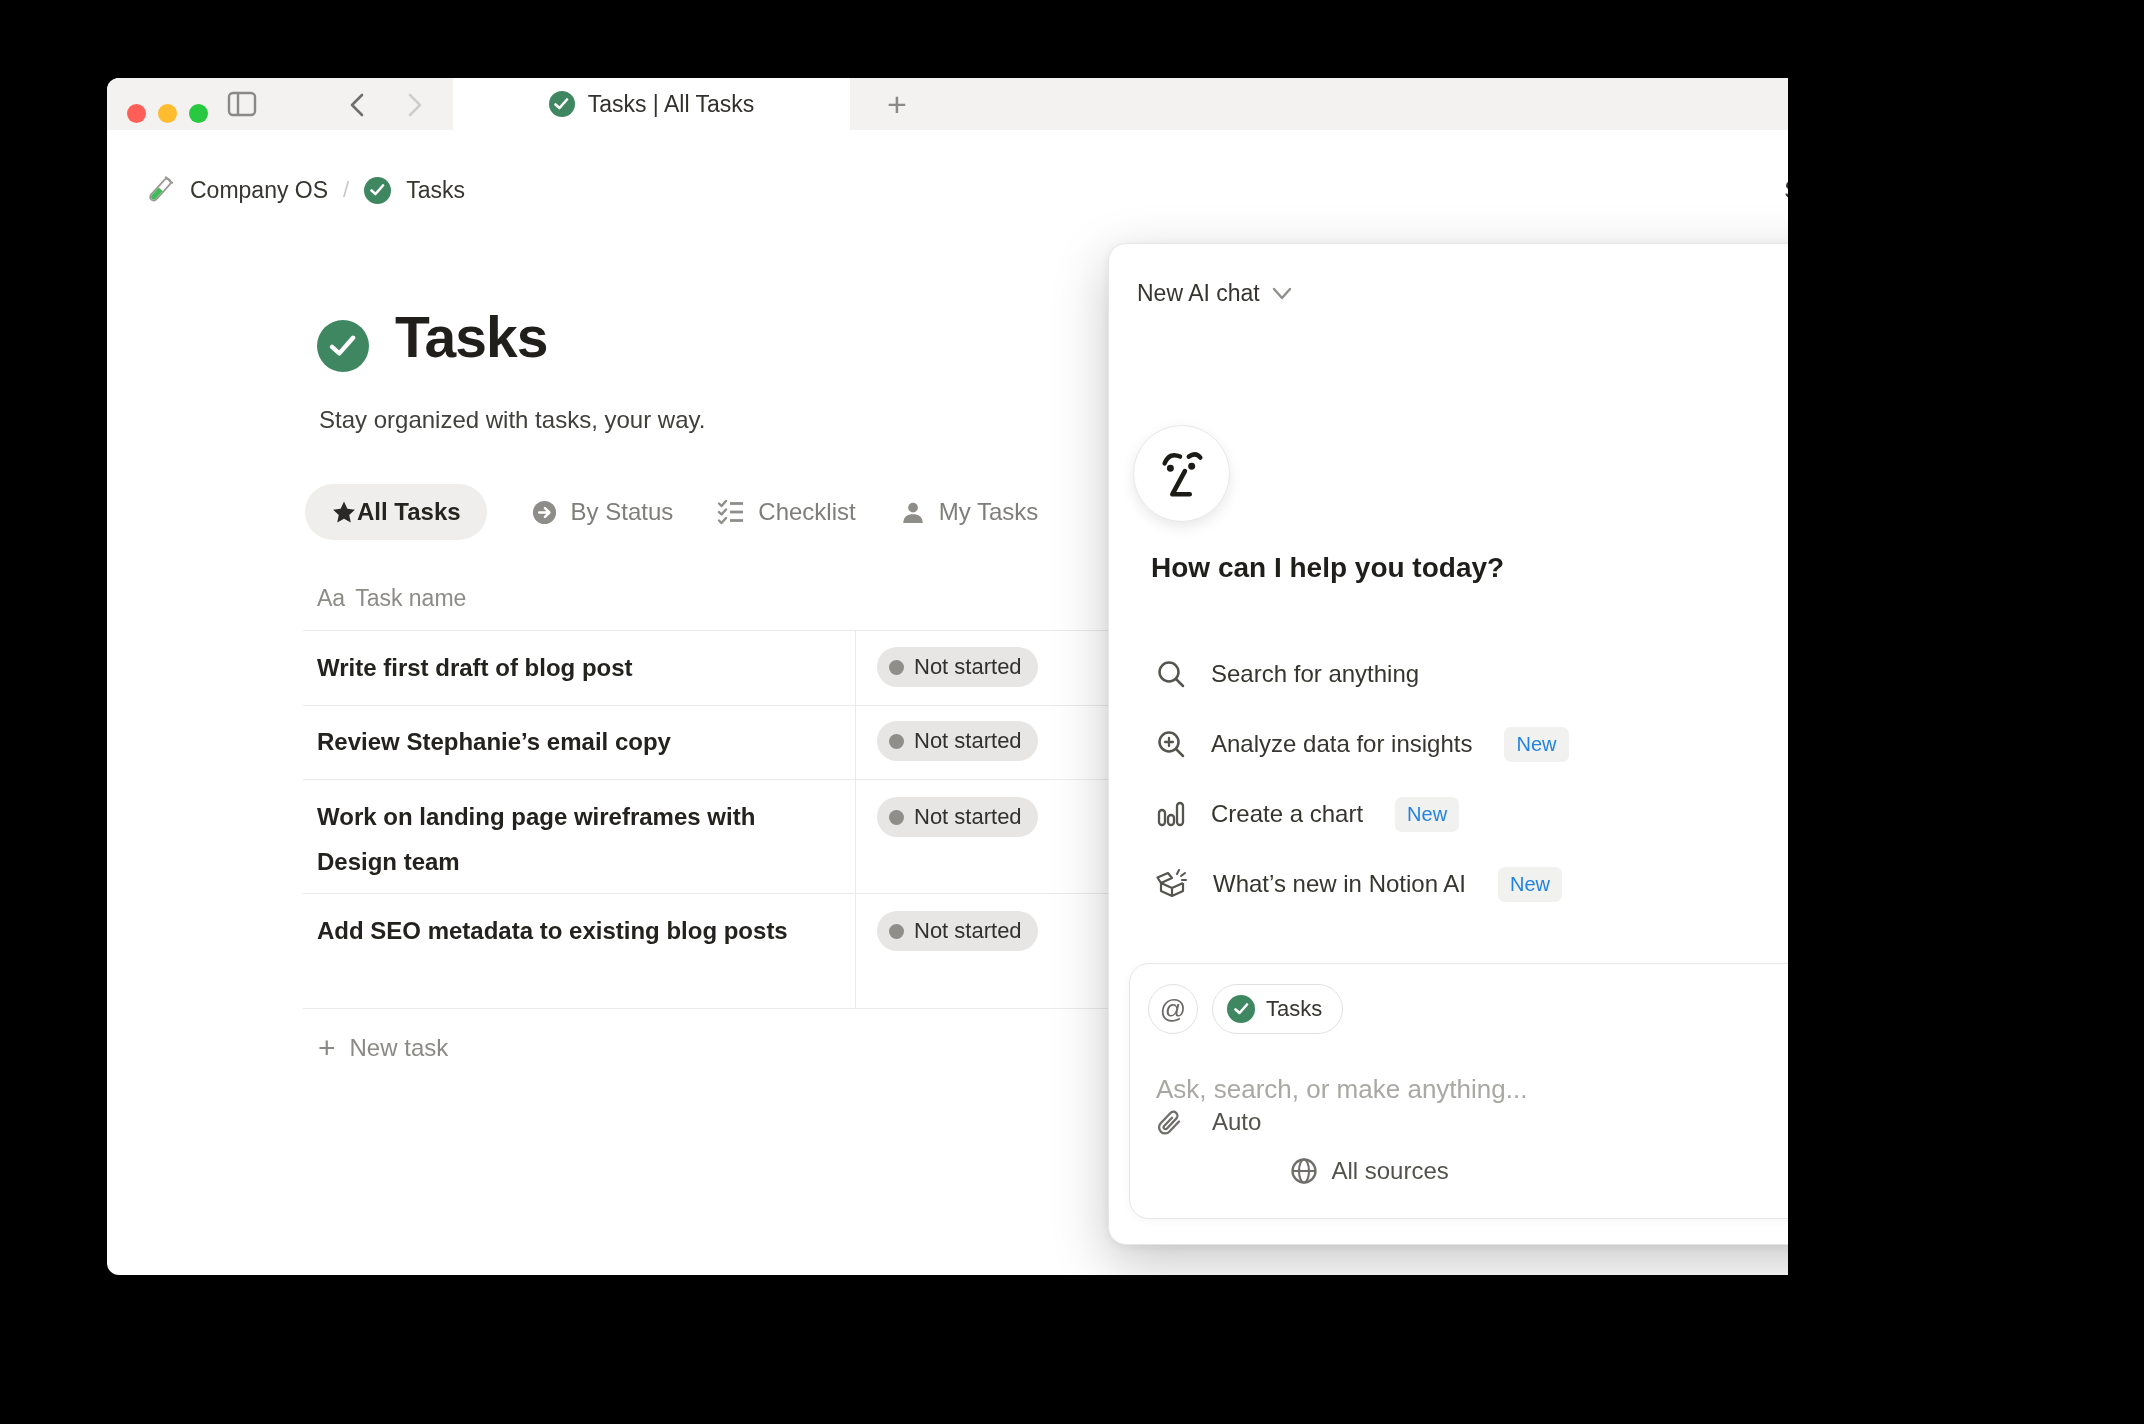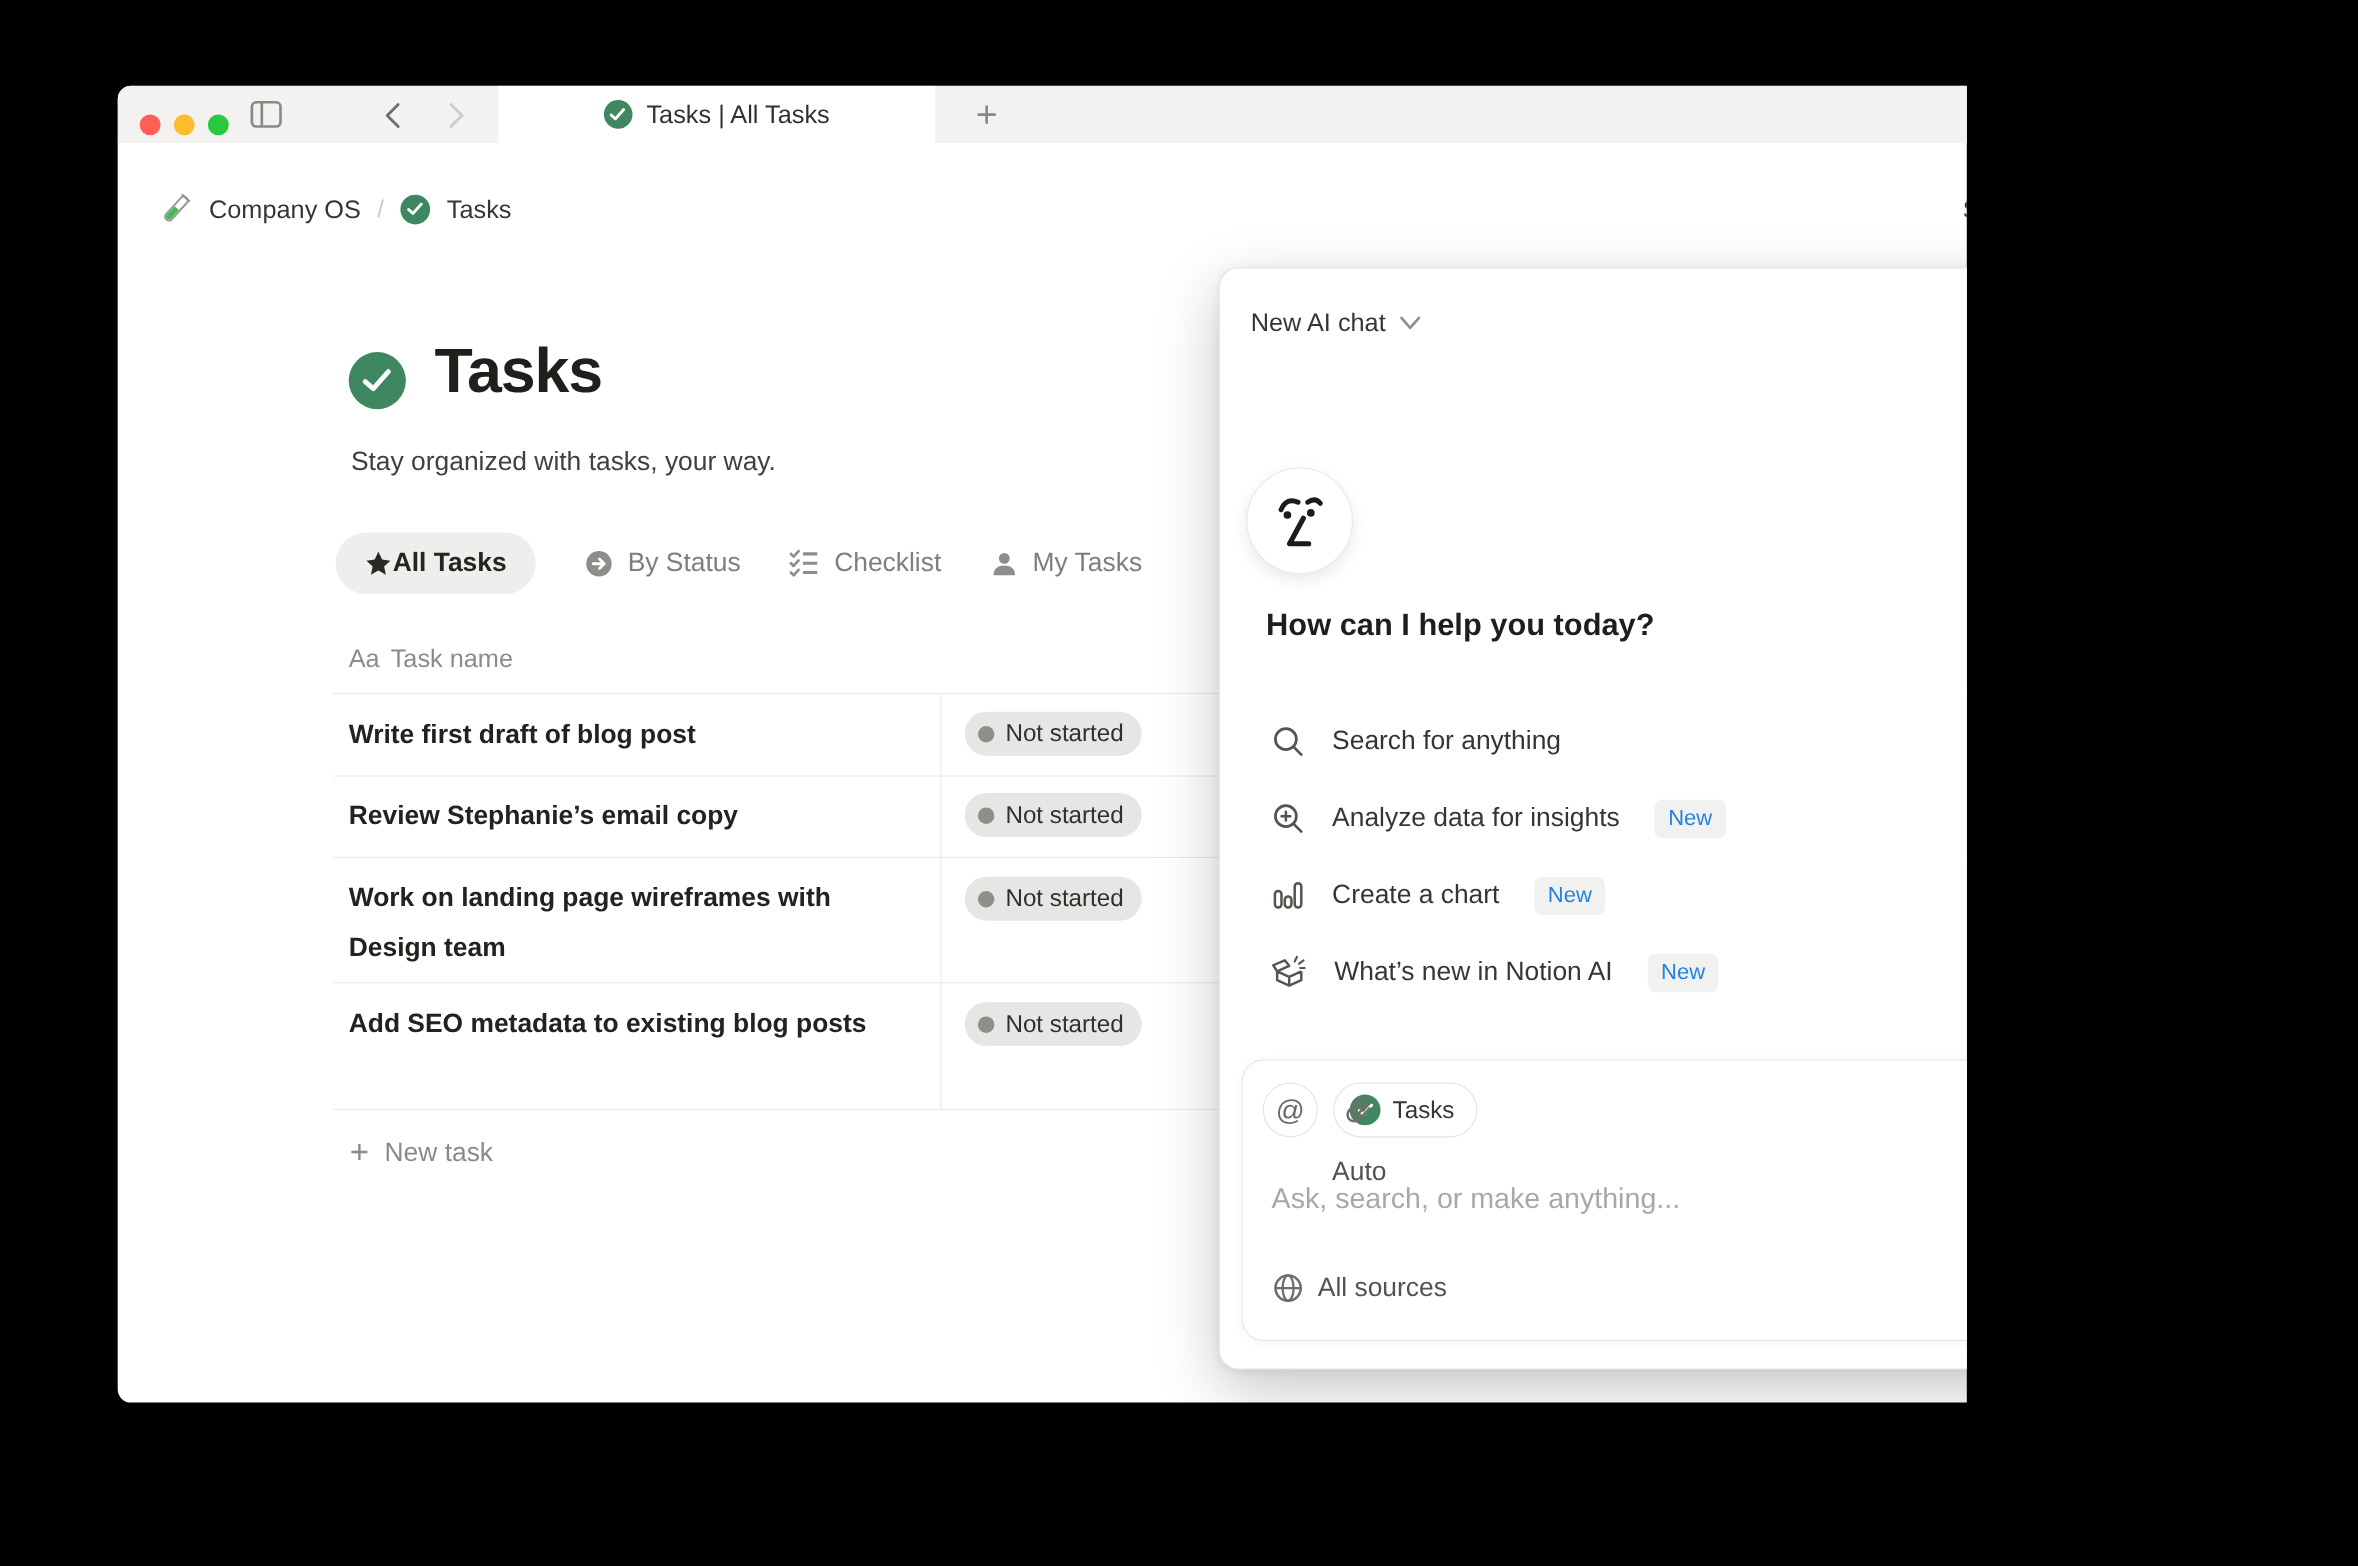--- a/index.html
+++ b/index.html
@@ -90,21 +90,21 @@
   
   .composer { position:absolute; left:20px; top:719px; width:855px; height:256px; background:#fff;
               border:1px solid #e8e7e5; border-radius:20px; box-shadow:0 2px 8px rgba(0,0,0,.04); }
   .at-btn { position:absolute; left:18px; top:20px; width:50px; height:50px; border:1px solid #e3e2e0;
             border-radius:50%; display:flex; align-items:center; justify-content:center;
             font-size:26px; color:#6b6a66; }
   .ctx-chip { position:absolute; left:82px; top:20px; height:50px; border:1px solid #e3e2e0;
               border-radius:25px; display:flex; align-items:center; gap:11px; padding:0 20px 0 14px; }
   .ctx-chip .c-label { font-size:22px; color:#37352f; }
   .composer-input { position:absolute; left:26px; top:110px; font-size:26px; color:#a9a8a4; }
-  .composer-foot { position:absolute; left:26px; bottom:32px; display:flex; align-items:center; gap:28px;flex-direction:column; }
+  .composer-foot { position:absolute; left:26px; bottom:32px; display:flex; gap:28px; }
   .foot-label { font-size:24px; font-weight:500; color:#53524c; }
   .foot-src { display:flex; align-items:center; gap:12px;margin-top:48px; }
   .send-btn { position:absolute; right:26px; bottom:20px; width:56px; height:56px; border-radius:50%;
               background:#d3d2cf; display:flex; align-items:center; justify-content:center; }
 
   
   .view-menu { position:absolute; left:1573px; top:322px; width:435px; background:#fff;
                border:1px solid #e5e4e2; border-radius:14px; padding:8px;
                box-shadow:0 16px 40px rgba(0,0,0,.18); }
   .vm-item { height:52px; border-radius:10px; display:flex; align-items:center; gap:18px; padding:0 14px; }

